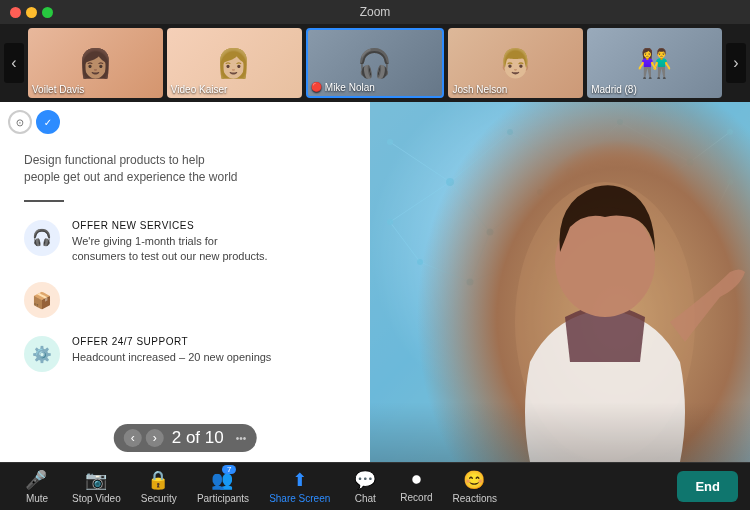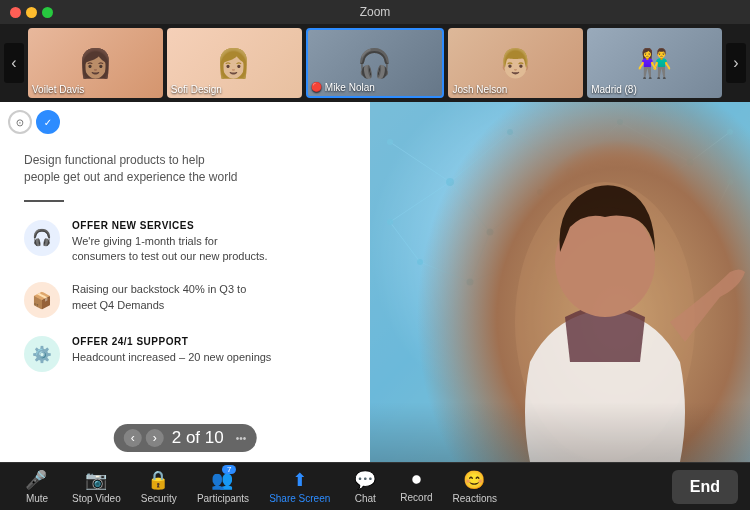--- a/index.html
+++ b/index.html
@@ -177,21 +177,21 @@
       justify-content: center;
       flex-shrink: 0;
       font-size: 16px;
     }
     .icon-blue { background: #e8f0fe; }
     .icon-orange { background: #fde8d8; }
     .icon-teal { background: #d8f5f0; }
 
     .pres-item-text .pres-item-title {
       font-size: 10px;
-      font-weight: 700;
+      font-weight: 400;
       color: #111;
       letter-spacing: 0.5px;
       margin-bottom: 3px;
     }
     .pres-item-text .pres-item-desc {
       font-size: 11px;
       color: #444;
       line-height: 1.4;
       max-width: 200px;
     }
@@ -301,26 +301,26 @@
       font-size: 8px;
       border-radius: 8px;
       padding: 0 4px;
       min-width: 14px;
       text-align: center;
     }
     .toolbar-item-wrapper {
       position: relative;
     }
     .end-btn {
-      background: #404040;
+      background: #0f766e;
       color: white;
       border: none;
       border-radius: 6px;
       padding: 8px 18px;
-      font-size: 16px;
+      font-size: 13px;
       font-weight: 600;
       cursor: pointer;
     }
 
     
     .thumb-1 { background: linear-gradient(135deg, #e8b89c, #d4956e); }
     .thumb-2 { background: linear-gradient(135deg, #f5d0b8, #e8c0a0); }
     .thumb-3 { background: linear-gradient(135deg, #8899aa, #667788); }
     .thumb-4 { background: linear-gradient(135deg, #ddb899, #cc9977); }
     .thumb-5 { background: linear-gradient(135deg, #99aabb, #778899); }
@@ -370,21 +370,21 @@
   <div class="participant-thumb thumb-1">
     <div class="thumb-face">👩🏽</div>
     <div class="participant-name">
       <span>Voilet Davis</span>
     </div>
   </div>
 
   <div class="participant-thumb thumb-2">
     <div class="thumb-face">👩🏼</div>
     <div class="participant-name">
-      <span>Sofi Design</span>
+      <span>Video Kaiser</span>
     </div>
   </div>
 
   <div class="participant-thumb thumb-3 active-thumb">
     <div class="thumb-face">🎧</div>
     <div class="participant-name">
       <span class="mic-off-indicator">🔴</span>
       <span>Mike Nolan</span>
     </div>
   </div>
@@ -430,30 +430,29 @@
           <div class="pres-item-title">OFFER NEW SERVICES</div>
           <div class="pres-item-desc">We're giving 1-month trials for consumers to test out our new products.</div>
         </div>
       </div>
 
       <div class="pres-item">
         <div class="pres-icon-circle icon-orange">
           <span>📦</span>
         </div>
         <div class="pres-item-text">
-          <div class="pres-item-desc">Raising our backstock 40% in Q3 to meet Q4 Demands</div>
         </div>
       </div>
 
       <div class="pres-item">
         <div class="pres-icon-circle icon-teal">
           <span>⚙️</span>
         </div>
         <div class="pres-item-text">
-          <div class="pres-item-title">OFFER 24/1 SUPPORT</div>
+          <div class="pres-item-title">OFFER 24/7 SUPPORT</div>
           <div class="pres-item-desc">Headcount increased – 20 new openings</div>
         </div>
       </div>
     </div>
 
     <div class="slide-nav">
       <div class="slide-nav-btn">‹</div>
       <div class="slide-nav-btn">›</div>
       <span class="slide-nav-text">2 of 10</span>
       <span class="slide-nav-dots">•••</span>

